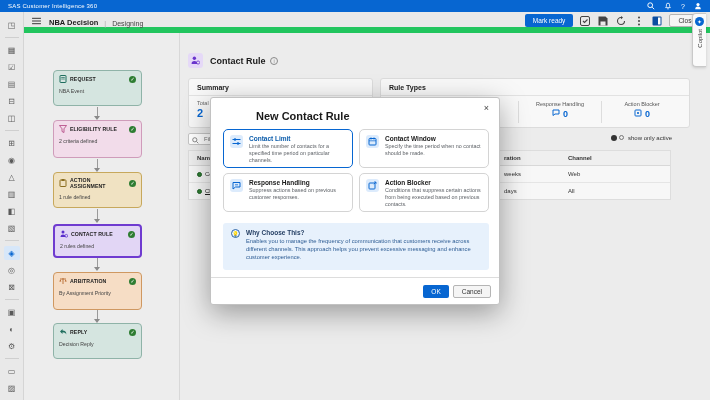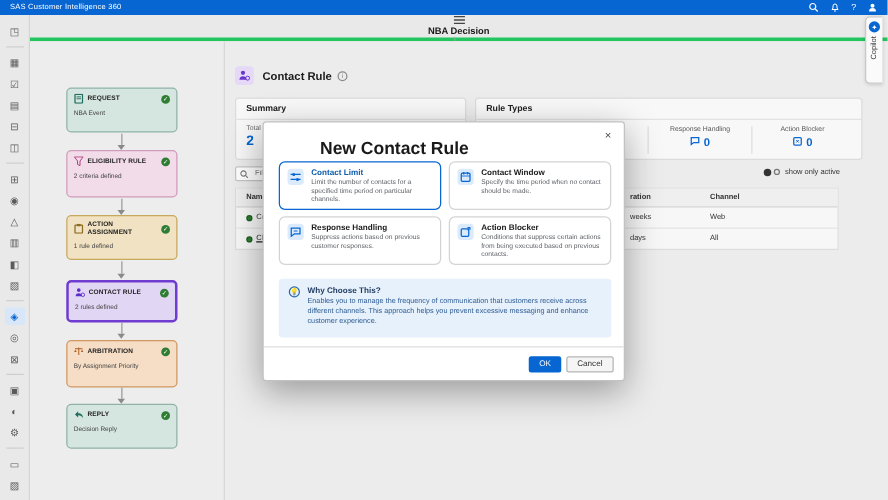--- a/index.html
+++ b/index.html
@@ -5,21 +5,21 @@
   html,body{margin:0;padding:0;width:710px;height:400px;overflow:hidden;
     font-family:"Liberation Sans",sans-serif;background:#ececec;}
   
   #appbar{position:absolute;top:0;left:0;width:710px;height:12px;background:#0766d1;
     color:#fff;display:flex;align-items:center;justify-content:space-between;padding:0 8px;box-sizing:border-box;}
   #appbar .title{font-size:6px;letter-spacing:.2px;}
   #appbar .right{display:flex;gap:9px;align-items:center;}
   #appbar svg{display:block;}
   
   #toolbar{position:absolute;top:12px;left:24px;width:686px;height:21px;background:#e9e9e9;
-    border-bottom:3px solid #22c55e;display:flex;align-items:center;box-sizing:border-box;padding:0 6px;flex-direction:column;}
+    border-bottom:6px solid #22c55e;display:flex;align-items:flex-end;box-sizing:border-box;padding:0 6px;}
   #toolbar .name{font-size:7.5px;font-weight:bold;color:#1a1a1a;margin:0 6px 0 6px;}
   #toolbar .sep{color:#aaa;font-size:7px;margin-right:6px;}
   #toolbar .mode{font-size:7px;color:#444;}
   #toolbar .spacer{flex:1;}
   .btn-primary{background:#0766d1;color:#fff;border:none;border-radius:2px;font-size:6.5px;
     padding:3px 8px;font-family:inherit;}
   .btn-plain{background:#f5f5f5;color:#333;border:1px solid #b5b5b5;border-radius:2px;
     font-size:6.5px;padding:2px 8px;font-family:inherit;}
   .tb-icon{width:13px;height:13px;display:flex;align-items:center;justify-content:center;color:#444;margin-left:5px;}
   
@@ -81,21 +81,21 @@
   #copilot{position:absolute;top:13px;right:4px;width:14px;height:54px;background:#fafafa;
     border:1px solid #c9c9c9;border-right:none;border-radius:4px 0 0 4px;z-index:10;
     display:flex;flex-direction:column;align-items:center;padding-top:3px;box-sizing:border-box;
     box-shadow:0 1px 3px rgba(0,0,0,.15);}
   #copilot .orb{width:9px;height:9px;border-radius:50%;background:#0766d1;color:#fff;font-size:6px;
     display:flex;align-items:center;justify-content:center;}
   #copilot .vlab{writing-mode:vertical-rl;transform:rotate(180deg);font-size:6px;color:#333;margin-top:3px;}
   
   #modal{position:absolute;left:210px;top:97px;width:290px;height:208px;background:#fff;
     border:1px solid #c2c2c2;border-radius:3px;box-shadow:0 8px 28px rgba(0,0,0,.35);z-index:50;box-sizing:border-box;}
-  #modal-title{position:absolute;left:16px;top:12px;font-size:14px;font-weight:bold;color:#1a1a1a;padding-left:29px;}
+  #modal-title{position:absolute;left:16px;top:12px;font-size:11px;font-weight:bold;color:#1a1a1a;padding-left:29px;}
   #modal-close{position:absolute;right:8px;top:4px;font-size:9px;color:#444;background:none;border:none;
     font-family:inherit;line-height:1;padding:2px;}
   .opt{position:absolute;width:130px;height:39px;border:1px solid #d4d4d4;border-radius:5px;
     box-sizing:border-box;padding:5px 6px;display:flex;gap:6px;background:#fff;}
   .opt.sel{border:1.5px solid #0766d1;}
   .opt .itile{width:13px;height:13px;border-radius:3px;background:#dcebfc;color:#0766d1;
     display:flex;align-items:center;justify-content:center;flex:0 0 auto;}
   .opt .otitle{font-size:6.5px;font-weight:bold;color:#1a1a1a;margin-bottom:1px;}
   .opt.sel .otitle{color:#0b5cab;}
   .opt .odesc{font-size:5.4px;color:#5f6368;line-height:1.3;}

